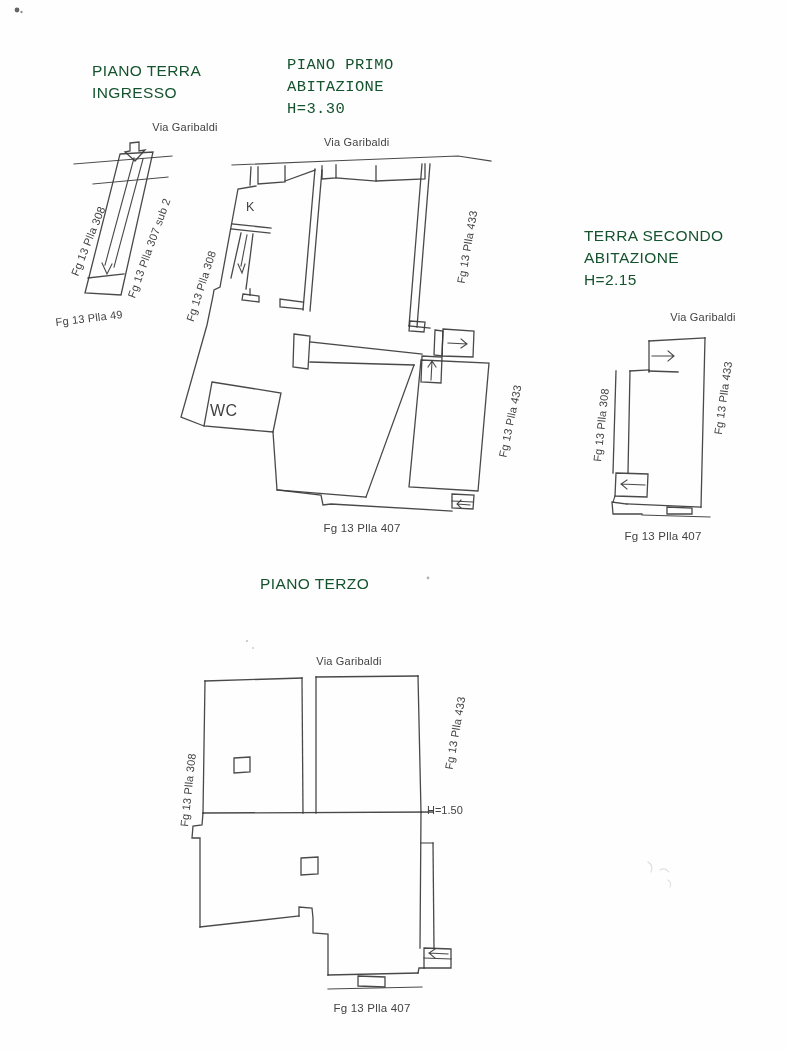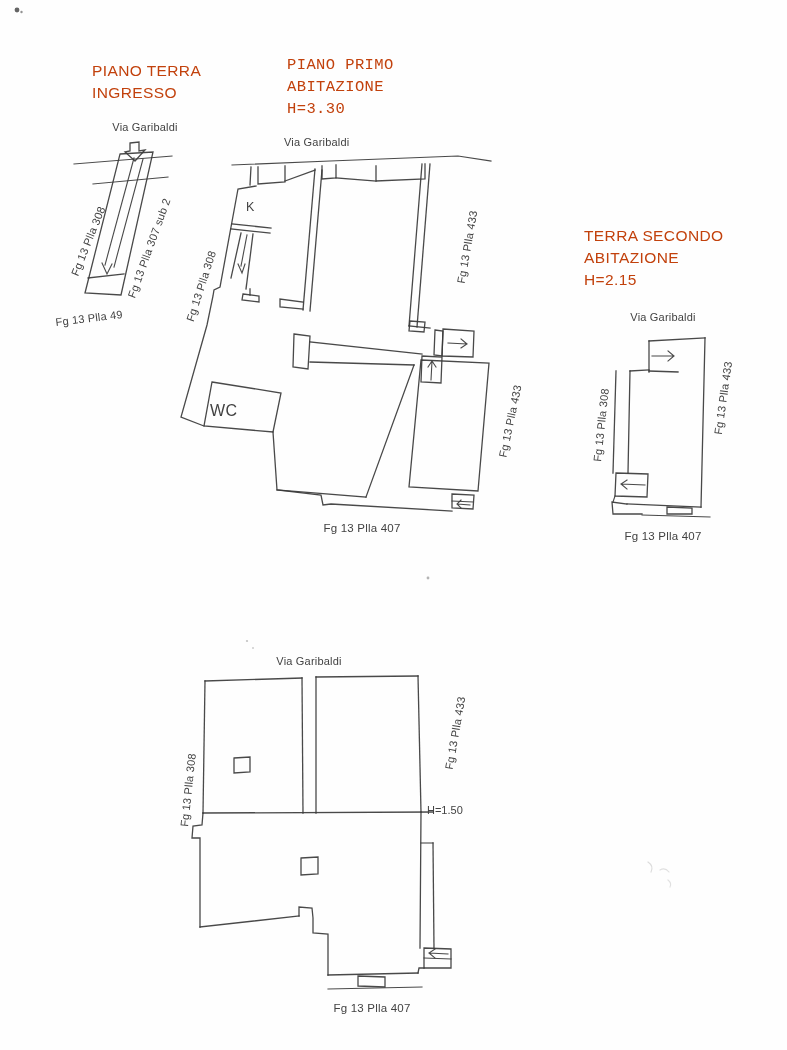--- a/index.html
+++ b/index.html
@@ -6,22 +6,22 @@
   .page{
     position:relative;width:787px;height:1050px;margin:0 auto;
     background:#fefefe;overflow:hidden;
     font-family:"Liberation Sans",sans-serif;color:#3c3c3c;
   }
   svg.plan{position:absolute;left:0;top:0;}
   svg.plan path{stroke:#3a3a3a;stroke-width:1.3;fill:none;stroke-linecap:square;stroke-linejoin:miter;opacity:.92;}
   svg.plan path.thin{stroke-width:1.1;}
   svg.plan .speck{stroke:none;}
   .lbl{position:absolute;white-space:nowrap;color:#424242;}
-  .title{font-size:15.5px;line-height:22px;letter-spacing:.4px;color:#c2410c;}
-  .street{font-size:11px;letter-spacing:.2px;text-align:center;}
+  .title{font-size:15.5px;line-height:22px;letter-spacing:.4px;color:#14532d;}
+  .street{font-size:11px;letter-spacing:.2px;text-align:center;margin-left:40px;}
   .parcel{font-size:11px;letter-spacing:.2px;text-align:center;transform-origin:center;}
   .room{font-size:12.5px;letter-spacing:.5px;}
   .hnote{font-size:11px;}
 </style>
 </head>
 <body>
 
 <div class="page">
 
   <svg class="plan" width="787" height="1050" viewBox="0 0 787 1050">
@@ -160,20 +160,21 @@
     <div>TERRA SECONDO</div>
     <div>ABITAZIONE</div>
     <div>H=2.15</div>
   </div>
   <div class="lbl street" style="left:625px;top:311px;width:76px;">Via Garibaldi</div>
   <div class="lbl parcel" style="left:561px;top:419px;width:80px;transform:rotate(-84deg);">Fg 13 Plla 308</div>
   <div class="lbl parcel" style="left:683px;top:392px;width:80px;transform:rotate(-82deg);">Fg 13 Plla 433</div>
   <div class="lbl parcel" style="left:620px;top:530px;width:86px;font-size:11.5px;">Fg 13 Plla 407</div>
 
   <div class="lbl title" style="left:260px;top:573px;">
+    <div>PIANO TERZO</div>
   </div>
   <div class="lbl street" style="left:269px;top:655px;width:80px;">Via Garibaldi</div>
   <div class="lbl parcel" style="left:148px;top:784px;width:80px;transform:rotate(-84deg);">Fg 13 Plla 308</div>
   <div class="lbl parcel" style="left:415px;top:727px;width:80px;transform:rotate(-80deg);">Fg 13 Plla 433</div>
   <div class="lbl parcel" style="left:329px;top:1002px;width:86px;font-size:11.5px;">Fg 13 Plla 407</div>
   <div class="lbl hnote" style="left:427px;top:804px;">H=1.50</div>
 
 </div>
 
 </body></html>

